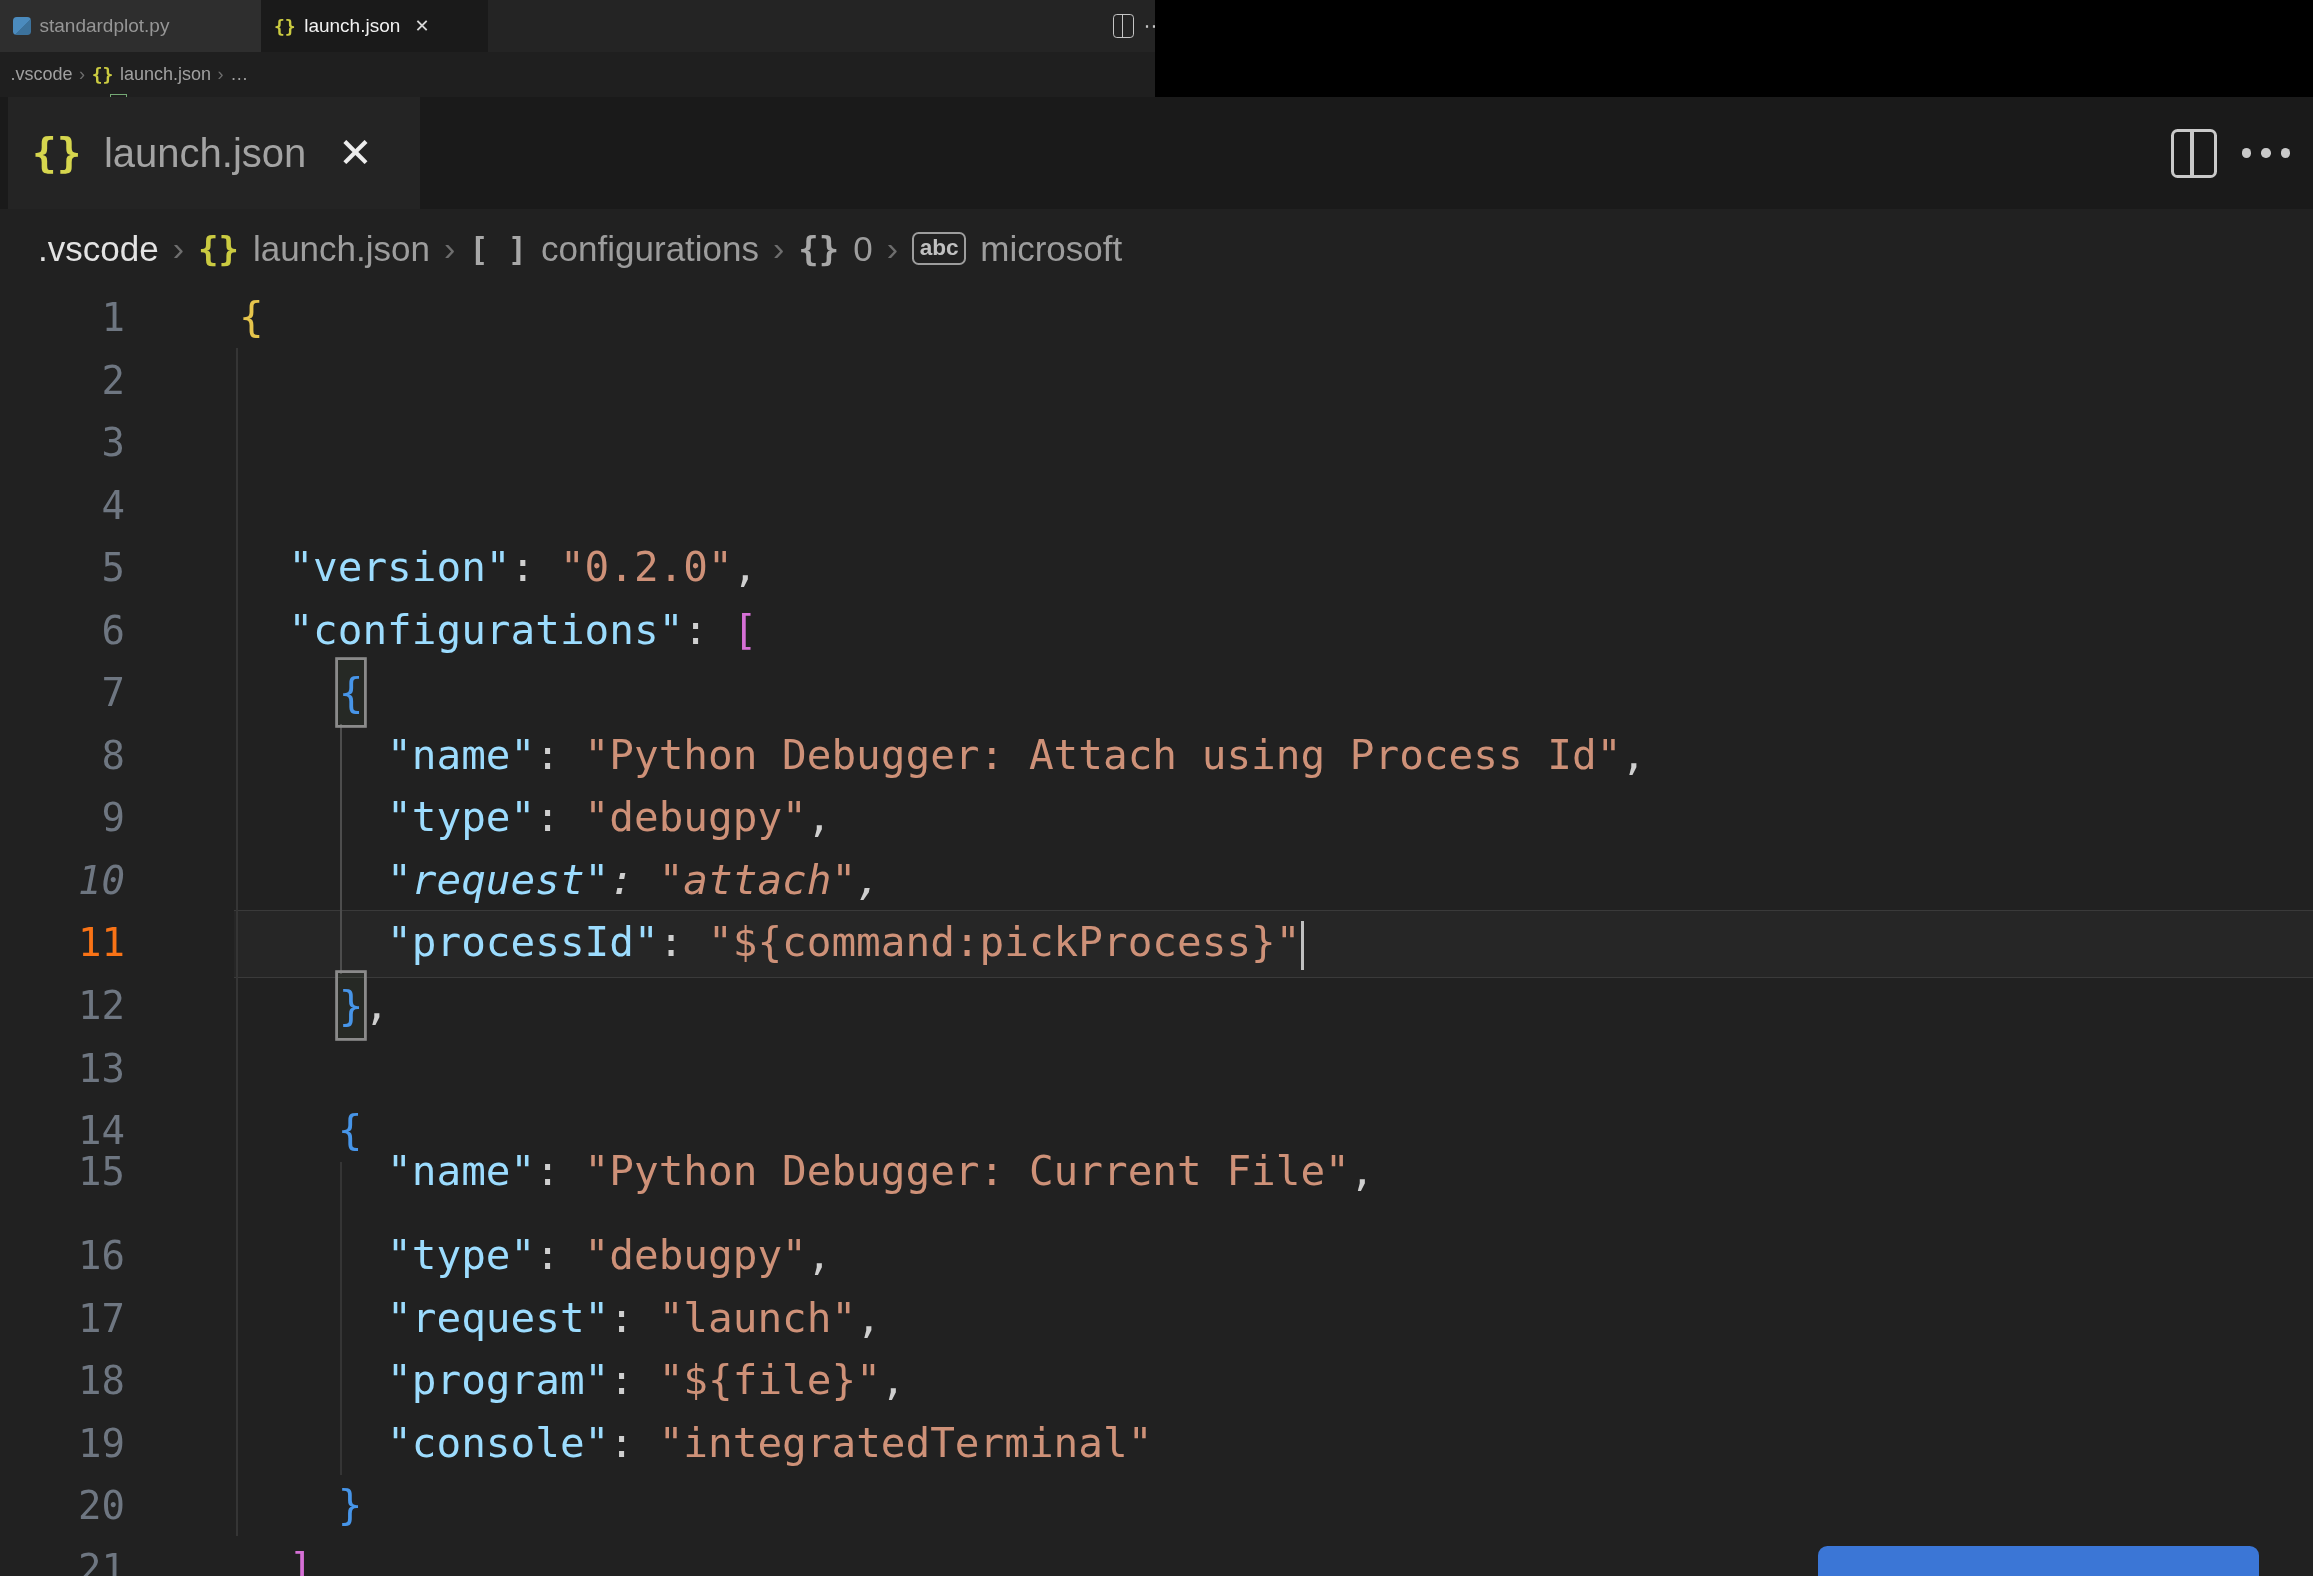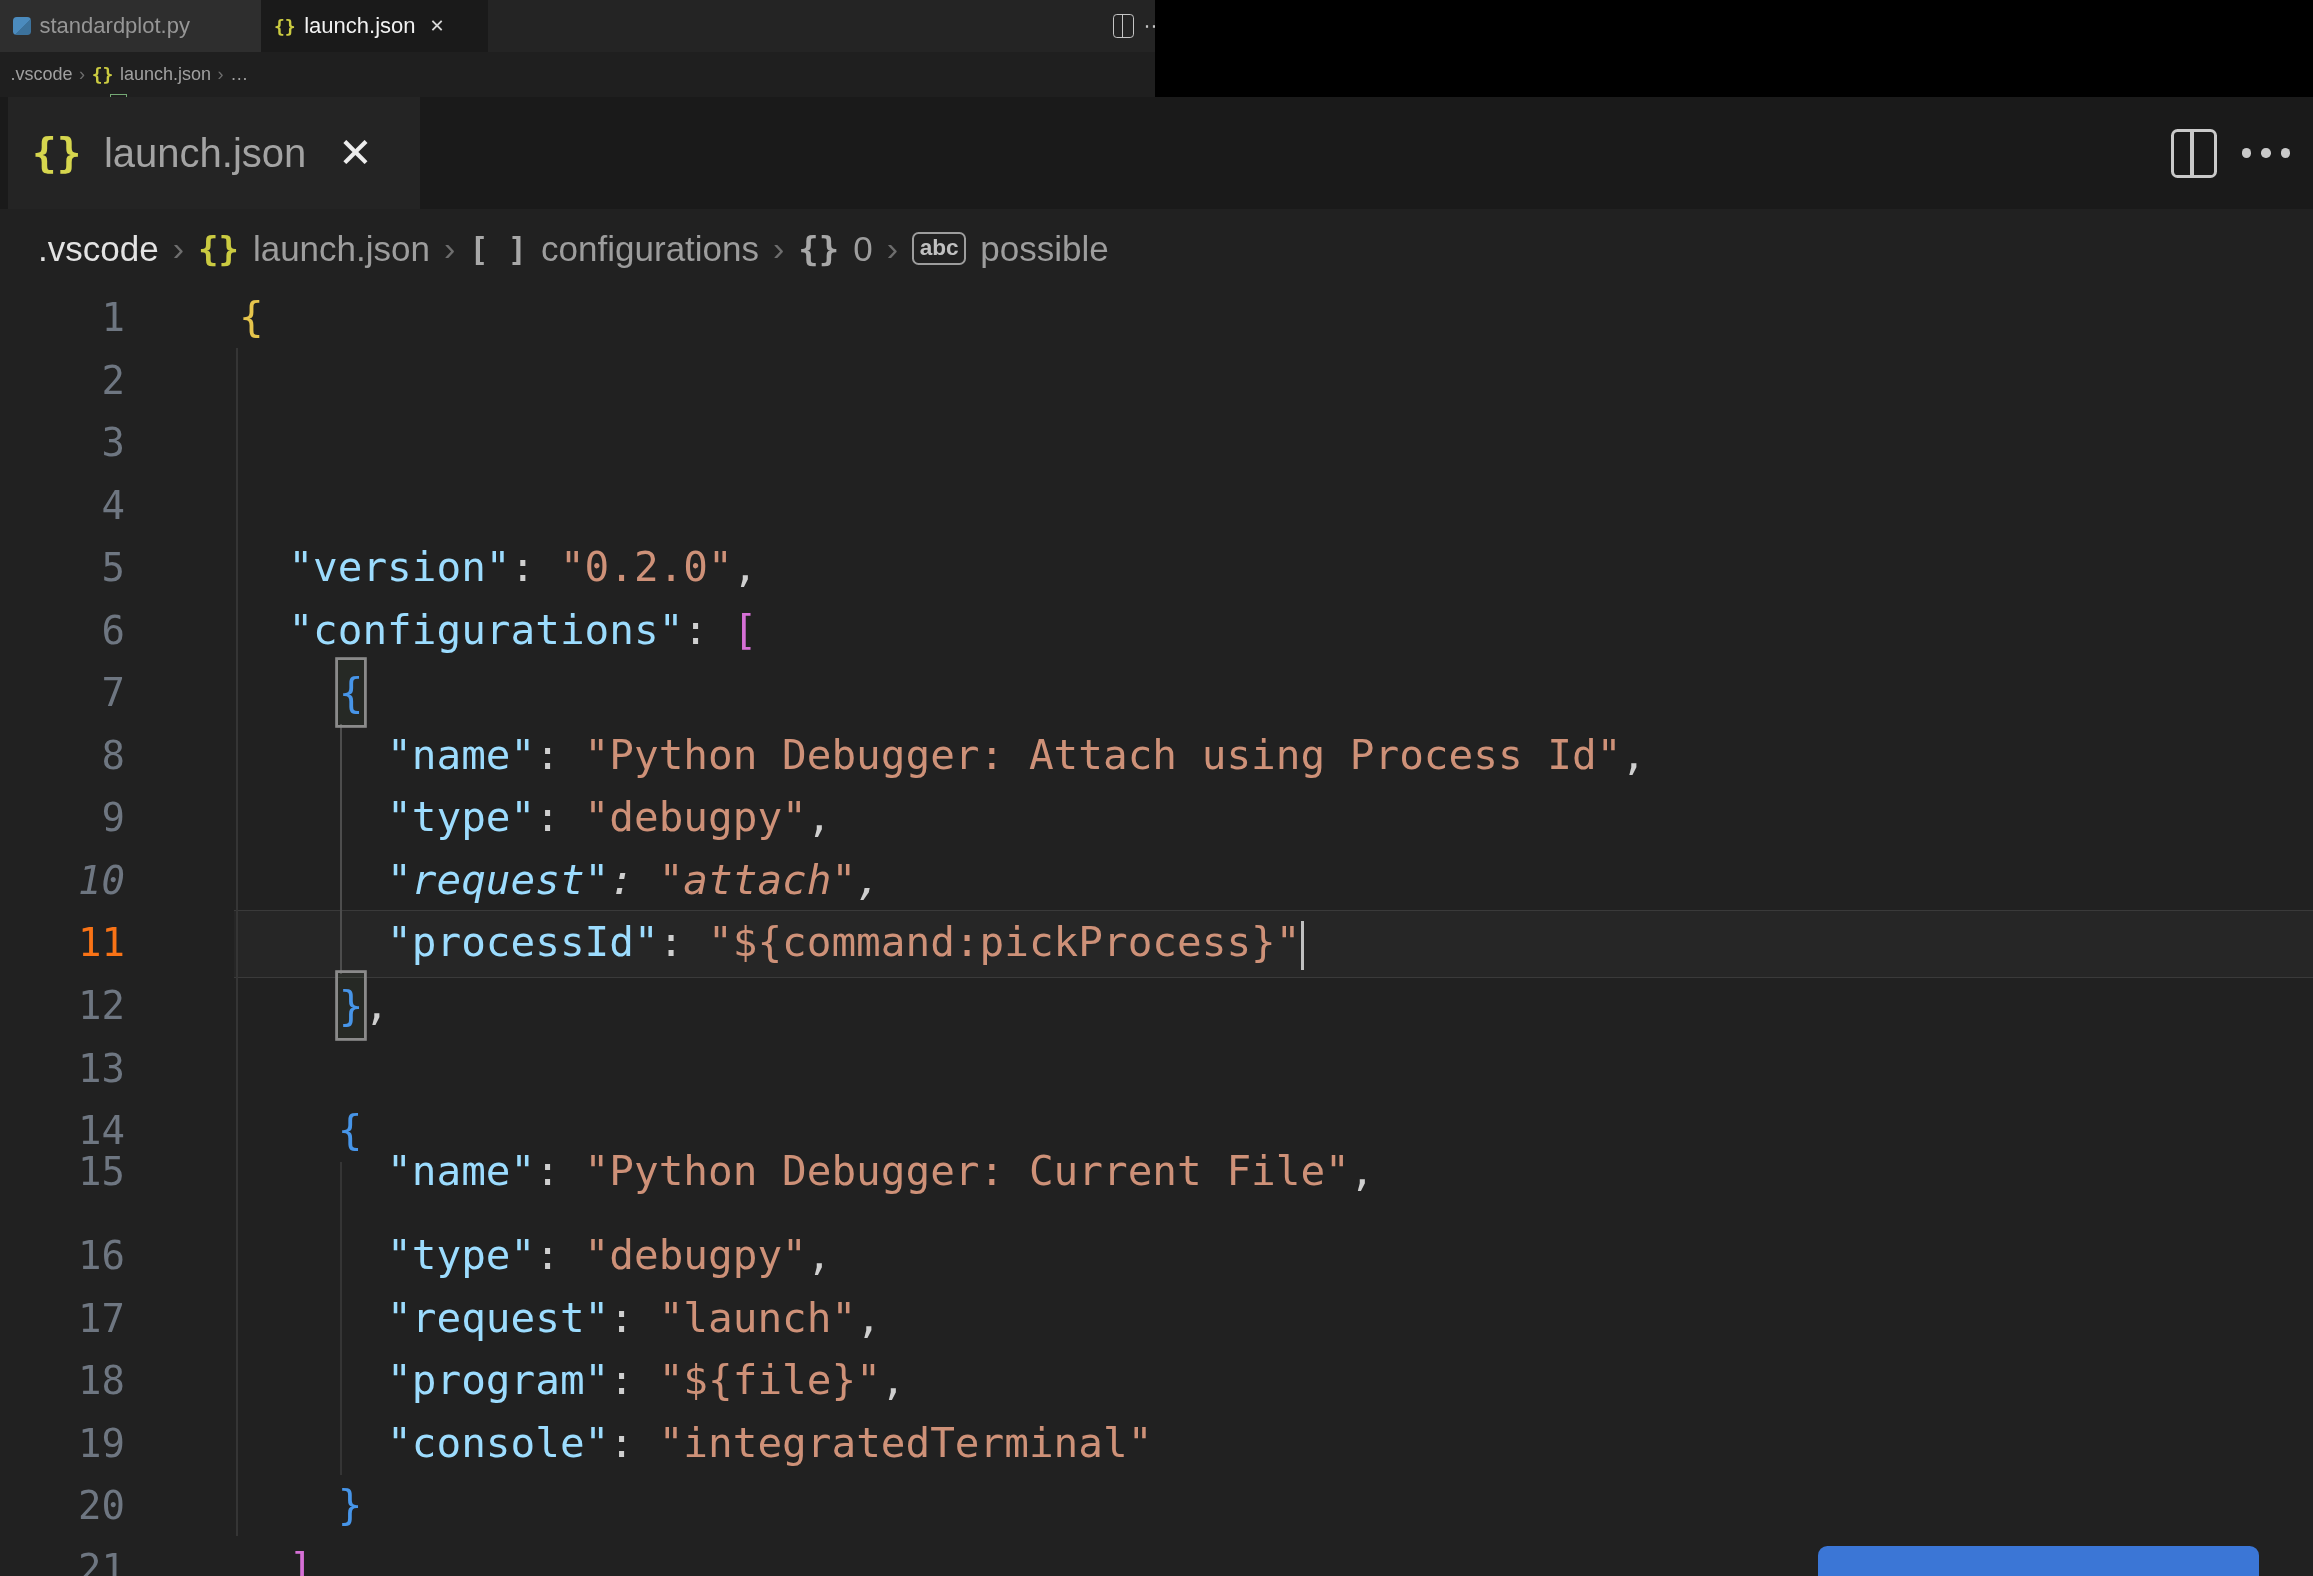--- a/index.html
+++ b/index.html
@@ -4,21 +4,21 @@
 <style>
   html,body{margin:0;padding:0;background:#000;}
   #root{position:relative;width:2314px;height:1576px;overflow:hidden;background:#212121;
         font-family:"Liberation Sans",sans-serif;-webkit-font-smoothing:antialiased;}
 
   
   #small-bar{position:absolute;left:0;top:0;width:2314px;height:52px;background:#242424;display:flex;}
   .s-tab{height:52px;display:flex;align-items:center;gap:8.5px;padding:0 13px;box-sizing:border-box;}
   #s-tab-1{width:261px;background:#2e2e2e;}
   #s-tab-2{width:227px;background:#1a1a1a;}
-  .s-tab-label{font-size:22px;}
+  .s-tab-label{font-size:19px;}
   #s-tab-1 .s-tab-label{color:#969696;}
   #s-tab-2 .s-tab-label{color:#f2f2f2;}
   .py-icon{width:18px;height:18px;border-radius:3.8px;background:linear-gradient(135deg,#4b8bbe 55%,#3c729c 55%);}
   .braces-icon-sm{color:#cbcb41;font-weight:700;font-size:18px;font-family:"DejaVu Sans Mono",monospace;}
   .close-sm{color:#d8d8d8;font-size:18px;margin-left:5.6px;}
   #s-actions{position:absolute;left:1113px;top:0;height:52px;display:flex;align-items:center;gap:9.4px;}
   .split-icon-sm{width:19px;height:21.7px;border:1.9px solid #c5c5c5;border-radius:3.8px;position:relative;}
   .split-icon-sm::after{content:"";position:absolute;left:7.5px;top:0;width:1.9px;height:100%;background:#c5c5c5;}
   .more-sm{color:#c5c5c5;font-size:21px;line-height:9.4px;}
 
@@ -142,21 +142,21 @@
     <span class="braces-icon-bc">{}</span>
     <span>launch.json</span>
     <span class="b-bc-sep">›</span>
     <span class="bracket-icon-bc">[ ]</span>
     <span>configurations</span>
     <span class="b-bc-sep">›</span>
     <span class="braces-icon-bc2">{}</span>
     <span>0</span>
     <span class="b-bc-sep">›</span>
     <span class="abc-icon">abc</span>
-    <span>possible</span>
+    <span>microsoft</span>
   </div>
 
   <div id="current-line-band"></div>
   <div id="guide-1" class="indent-guide"></div>
   <div id="guide-2a" class="indent-guide"></div>
   <div id="guide-2b" class="indent-guide"></div>
 
   <div id="code-lines">
       <div class="code-row" style="top: 286px;">
         <div class="ln">1</div>

